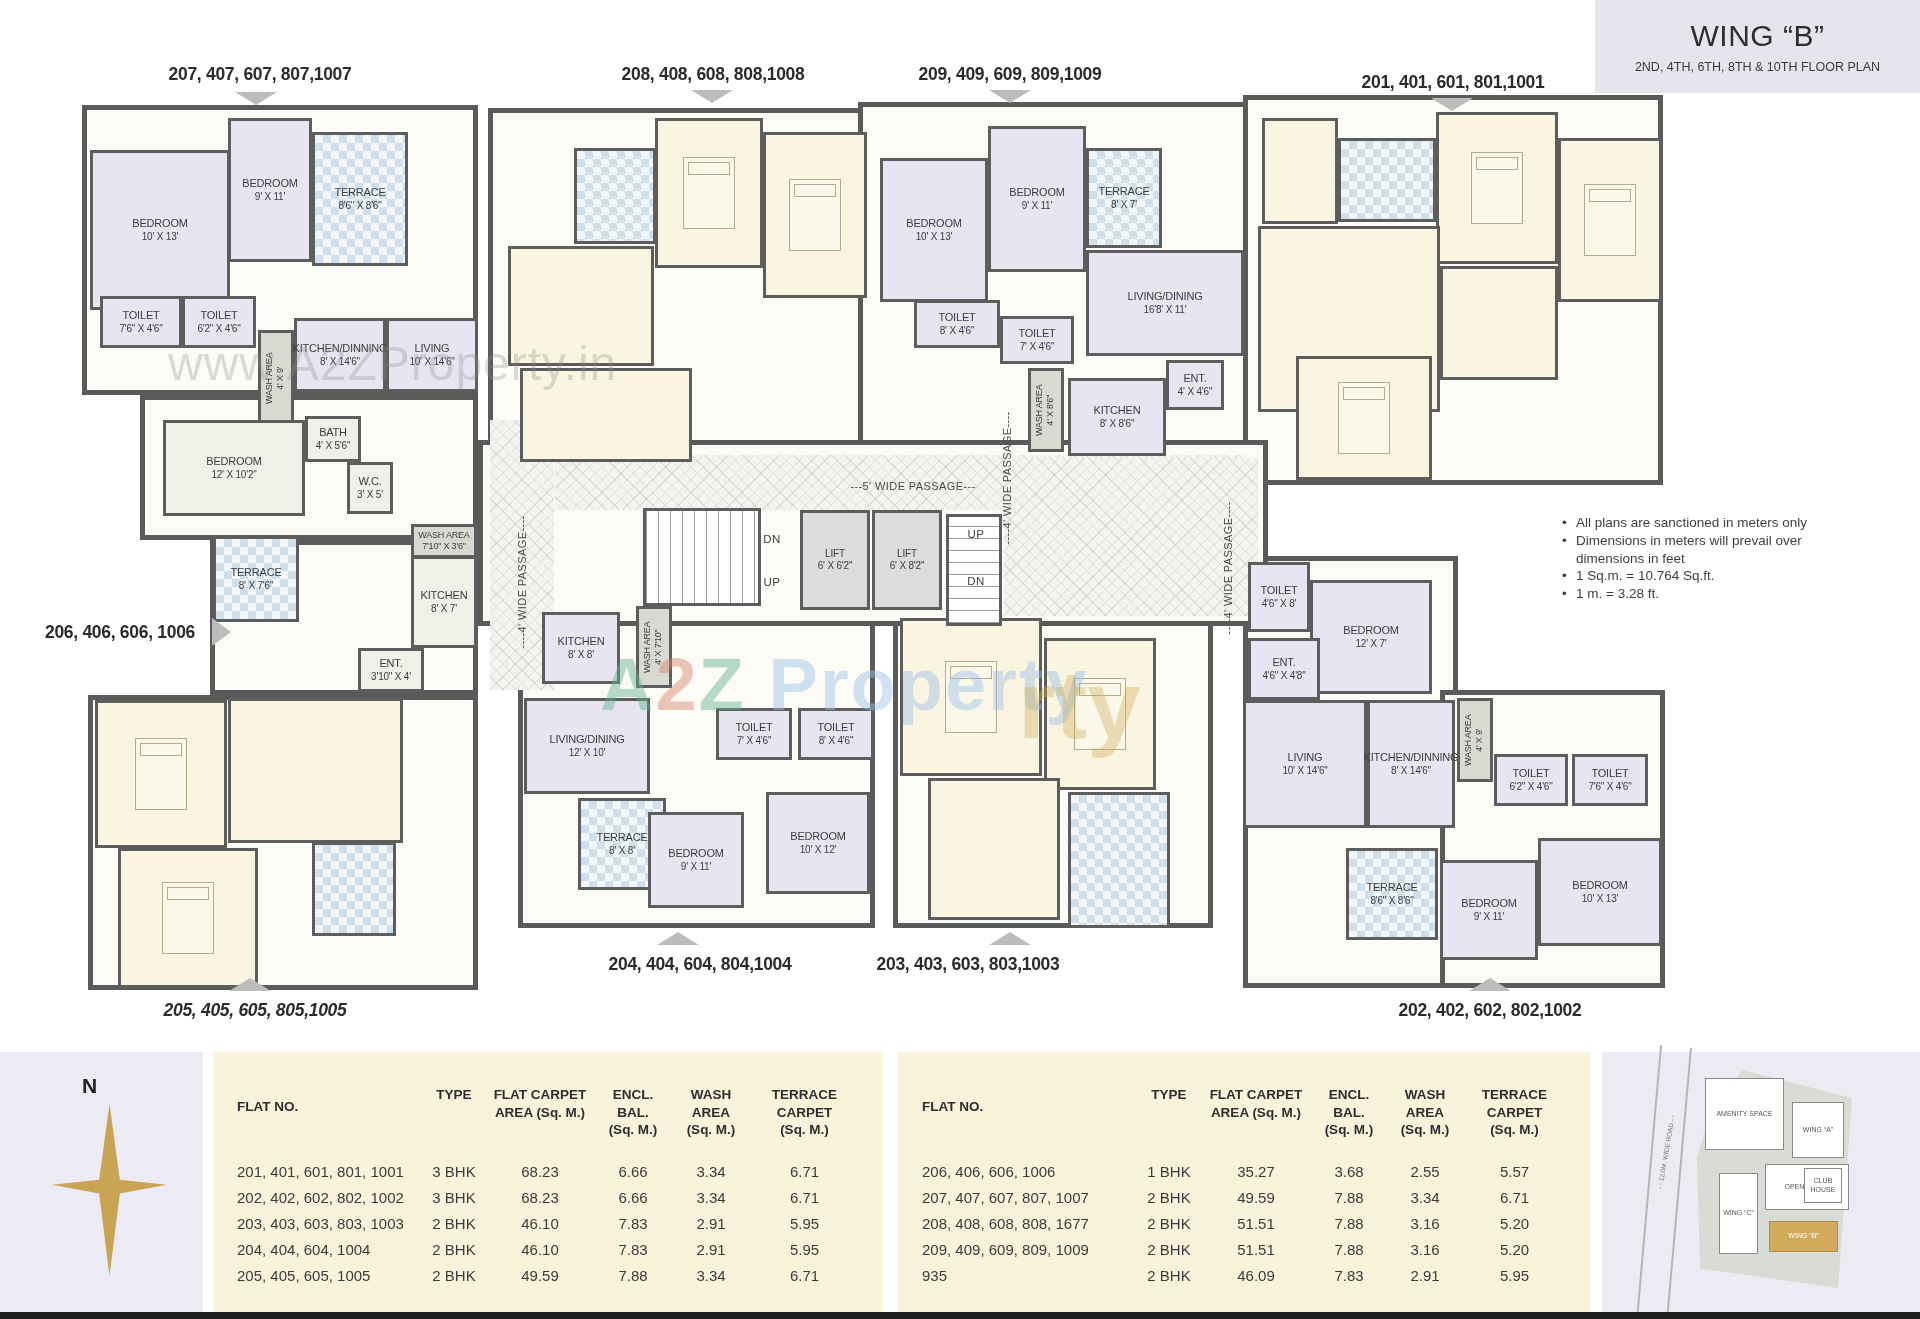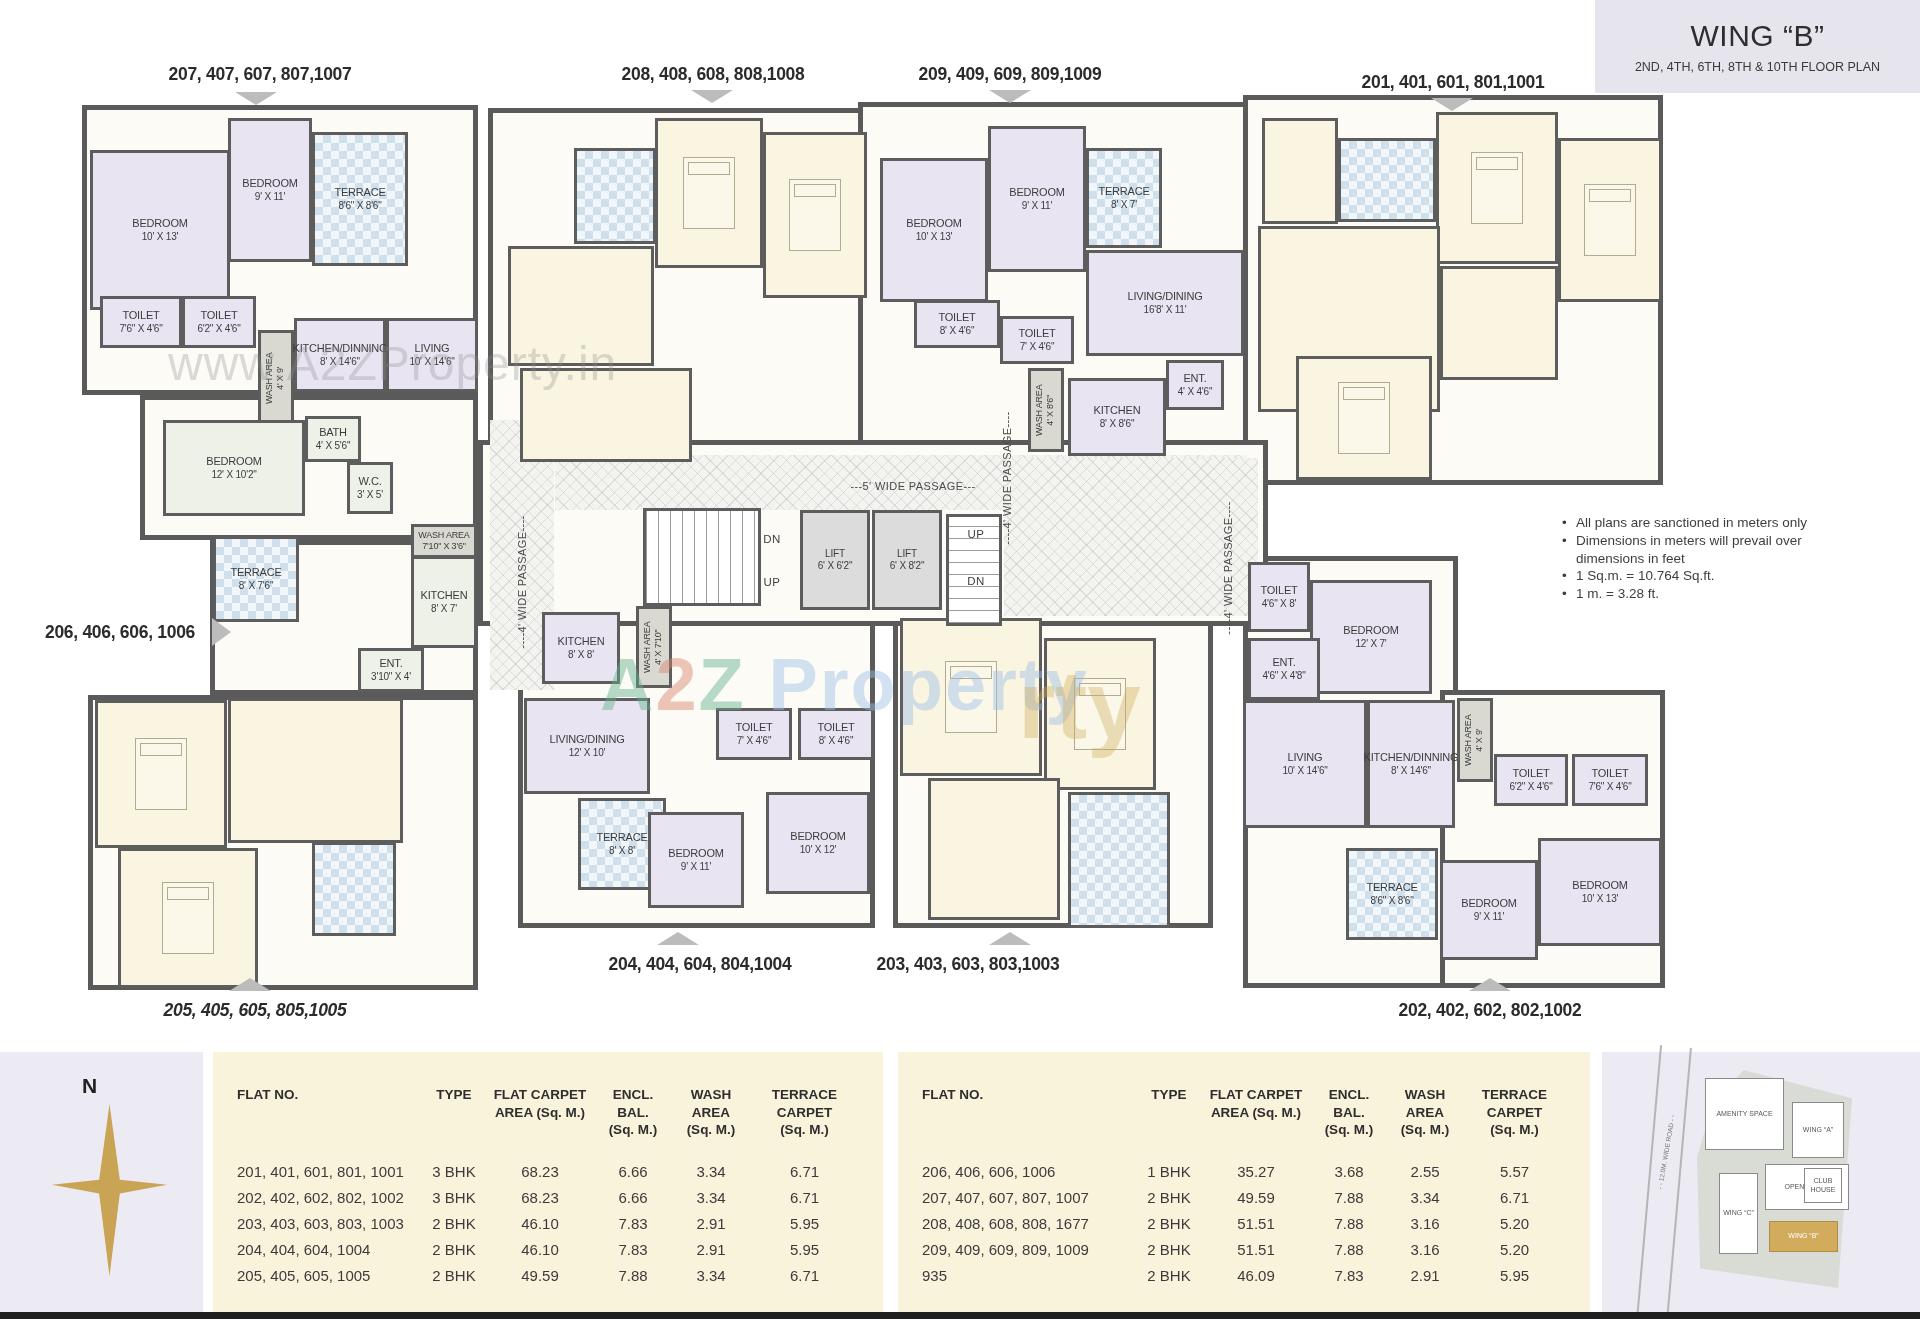--- a/index.html
+++ b/index.html
@@ -72,21 +72,21 @@
   
   #compass-n{position:absolute;left:82px;top:22px;font-size:21px;font-weight:bold;color:#222;}
   #compass-star{position:absolute;left:52px;top:52px;width:115px;height:172px;background:#C9A455;
      clip-path:polygon(50% 0%,59% 44%,100% 47%,59% 52%,50% 100%,41% 52%,0% 47%,41% 44%);}
   
   .ftable{display:grid;align-items:start;padding:34px 24px 0 24px;}
   #ftable-left{grid-template-columns:185px 64px 108px 78px 78px 109px;}
   #ftable-right{grid-template-columns:215px 64px 110px 76px 76px 103px;}
   .ftable .h{font-weight:bold;font-size:13.5px;color:#2e2e2e;text-align:center;
      white-space:pre-line;line-height:1.3;padding-bottom:20px;}
-  .ftable .h.first{text-align:left;}
+  .ftable .h.first{text-align:left;margin-top:12px;}
   .ftable .c{font-size:15px;color:#3b3b3b;text-align:center;line-height:26px;}
   .ftable .c.first{text-align:left;}
   
   #sm-plot{position:absolute;left:95px;top:18px;width:155px;height:218px;background:#D8DCD5;
      clip-path:polygon(10% 16%,30% 0%,100% 13%,91% 100%,2% 91%,0% 40%);}
   .sm-block{position:absolute;background:#fff;border:1px solid #8a8a8a;display:flex;align-items:center;
      justify-content:center;text-align:center;font-size:7px;color:#555;line-height:1.2;z-index:2;}
   #sm-wing-b{background:#D2AB5D;color:#fff;border-color:#b08f45;}
   #sm-road{position:absolute;left:46px;top:-6px;width:28px;height:275px;
      border-left:2px solid #b5b5b5;border-right:2px solid #b5b5b5;transform:rotate(5deg);}

